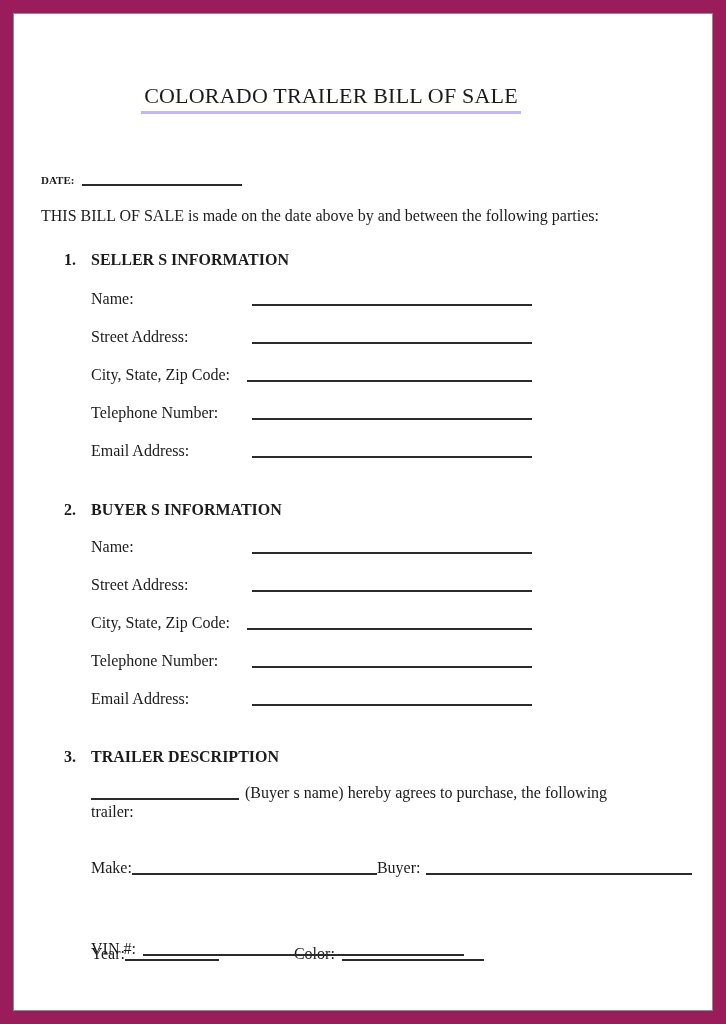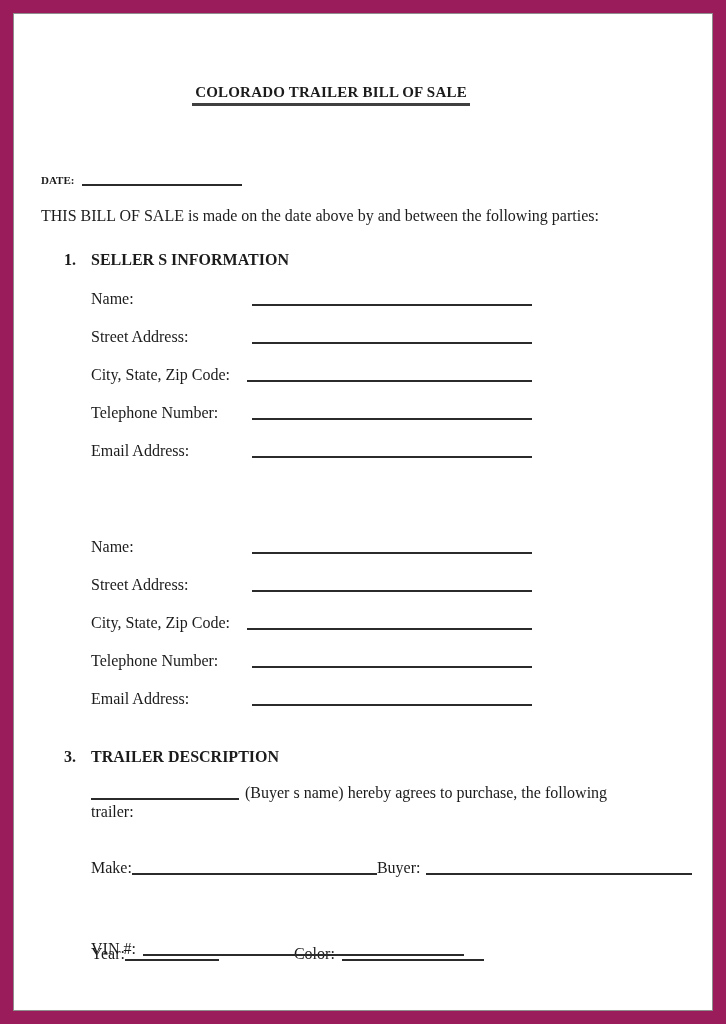--- a/index.html
+++ b/index.html
@@ -26,24 +26,24 @@
     font-family: "Liberation Serif", "DejaVu Serif", serif;
     color: var(--text-color);
     font-size: 16px;
     overflow: hidden;
   }
   .abs { position: absolute; }
   
   .title-wrap { left: 27px; top: 69px; width: 580px; text-align: center; }
   .doc-title {
     display: inline-block;
-    font-size: 15px;
-    font-weight: bold;
+    font-size: 22px;
+    font-weight: normal;
     letter-spacing: 0.2px;
-    border-bottom: 3px solid #404040;
+    border-bottom: 3px solid #c4b5fd;
     padding: 0 3px 2px 3px;
     white-space: nowrap;
   }
   
   .date-row { left: 27px; top: 156px; white-space: nowrap; }
   .date-label { font-weight: bold; font-size: 11px; }
   
   .iblank {
     display: inline-block;
     height: 0;
@@ -120,20 +120,21 @@
       </div>
     <div class="field-row" style="top:390px">
         <span class="field-label">Telephone Number:</span>
         <span class="fblank"></span>
       </div>
     <div class="field-row" style="top:428px">
         <span class="field-label">Email Address:</span>
         <span class="fblank"></span>
       </div>
 
+    <div class="abs sec-heading" style="top:487px"><span class="sec-num">2.</span><span>BUYER S INFORMATION</span></div>
 
     <div class="field-row" style="top:524px">
         <span class="field-label">Name:</span>
         <span class="fblank"></span>
       </div>
     <div class="field-row" style="top:562px">
         <span class="field-label">Street Address:</span>
         <span class="fblank"></span>
       </div>
     <div class="field-row autolabel" style="top:600px">

